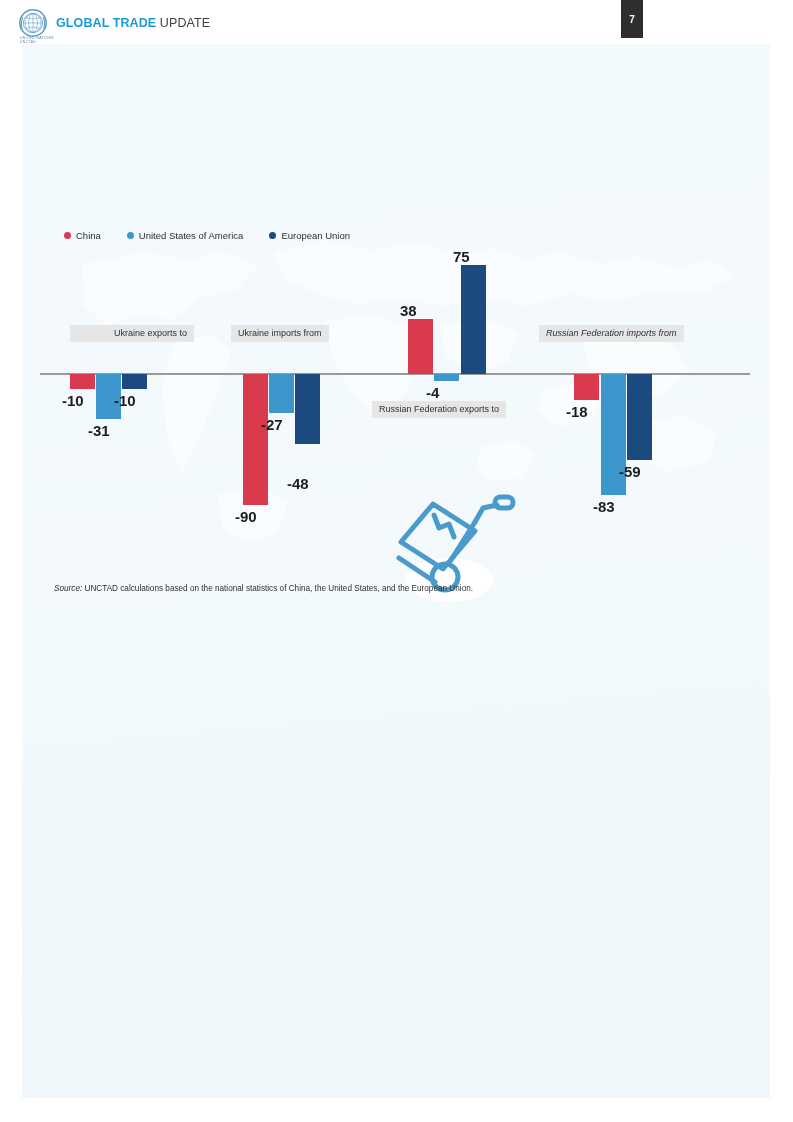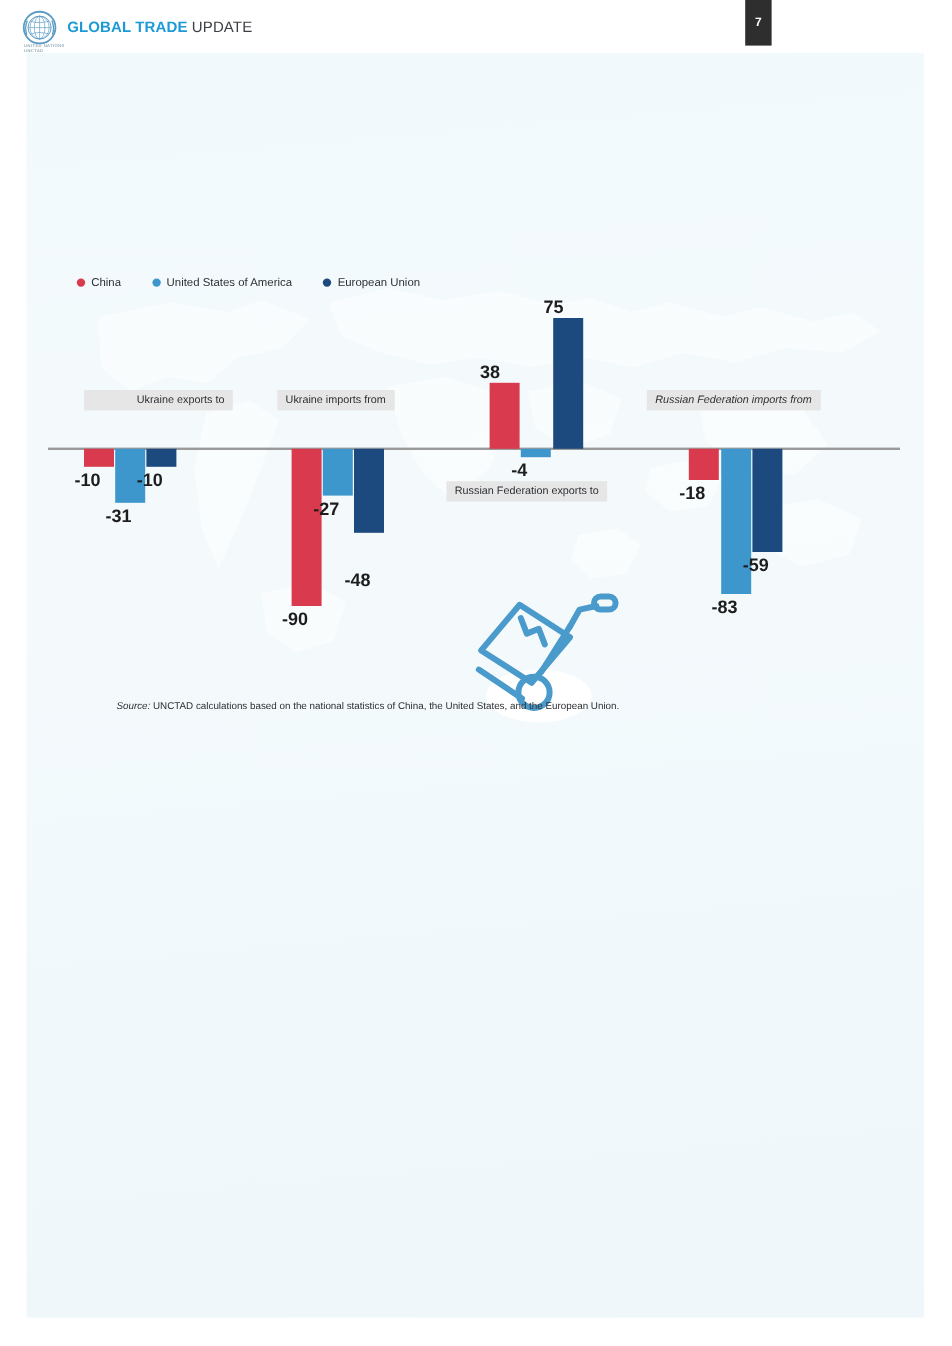--- a/index.html
+++ b/index.html
@@ -40,21 +40,21 @@
   #axis{position:absolute;left:18px;top:179px;width:710px;height:1.6px;background:#9a9a9a;}
   .bar{position:absolute;width:25px;}
   .vlabel{position:absolute;font-size:15px;font-weight:bold;color:#1d1d1d;
     width:40px;white-space:nowrap;}
   .chip{position:absolute;background:#e6e6e6;color:#2c2f33;font-size:9px;
     padding:3px 7px 4px 7px;white-space:nowrap;}
   
   #illus{position:absolute;left:355px;top:290px;width:140px;height:120px;}
   
   #source{position:absolute;left:32px;top:540px;font-size:8.2px;color:#2c2f33;white-space:nowrap;}
-  #source i{margin-left:43px;}
+  #source i{}
 </style>
 </head>
 <body>
 
 <div id="header">
   <div id="brand">
     <div id="un-logo">
       <svg width="30" height="30" viewBox="0 0 30 30">
         <circle cx="15" cy="15" r="13.2" fill="none" stroke="#5b9bc4" stroke-width="1.5"></circle>
         <circle cx="15" cy="15" r="9.6" fill="#ffffff" stroke="#5b9bc4" stroke-width=".8"></circle>

